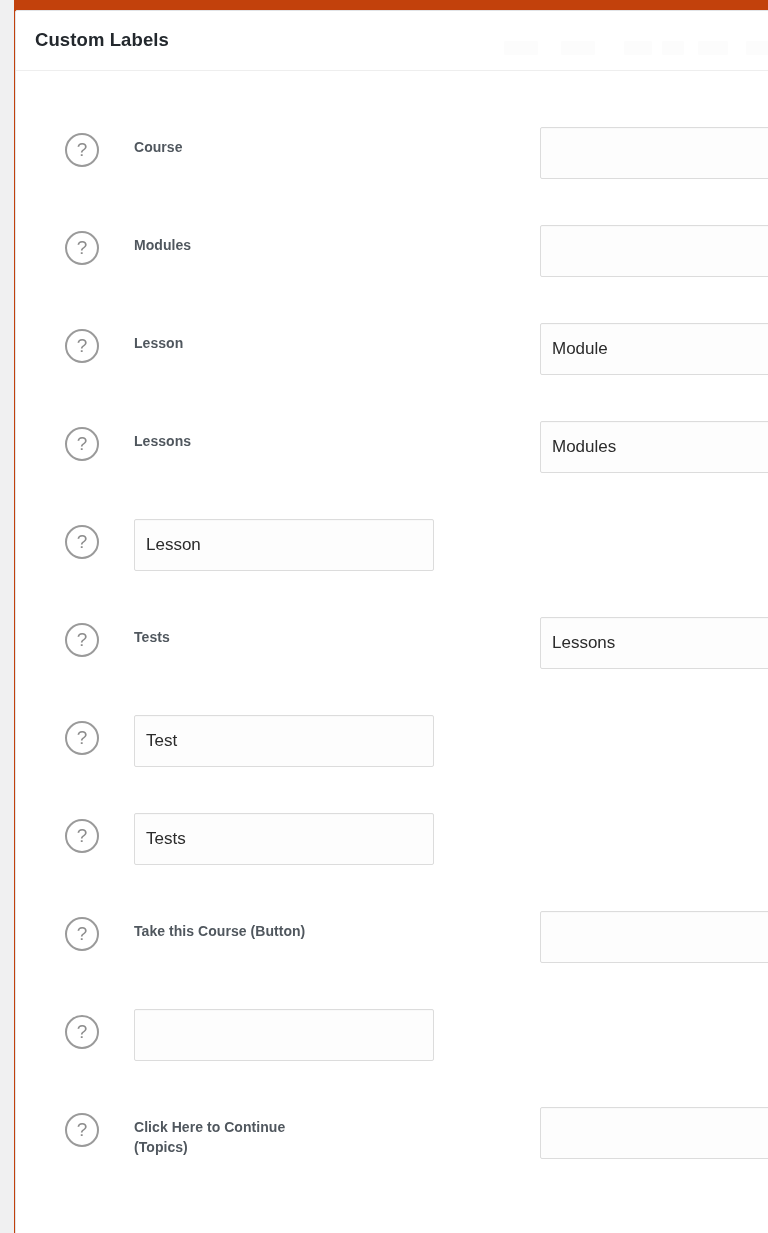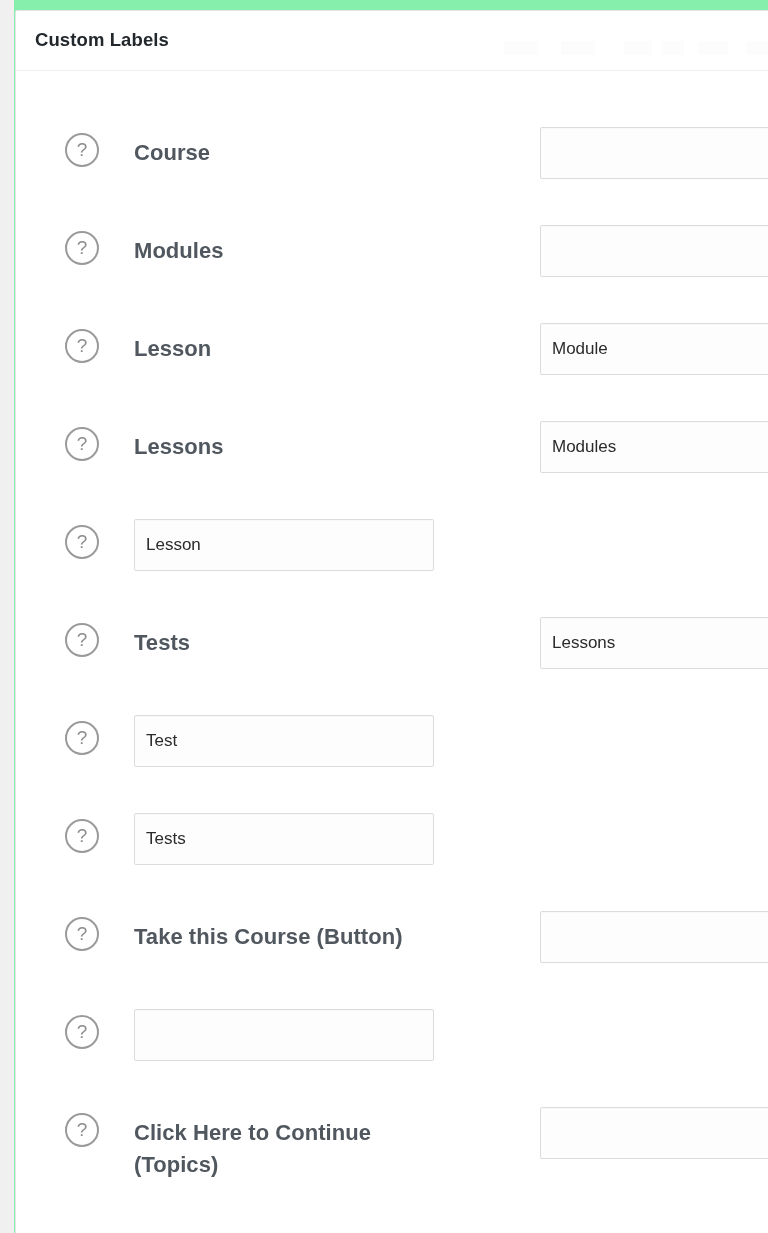--- a/index.html
+++ b/index.html
@@ -9,21 +9,21 @@
     height: 1233px;
     overflow: hidden;
     background: #f0f0f1;
     font-family: "Liberation Sans", sans-serif;
   }
 
   .page {
     position: relative;
     width: 768px;
     height: 1233px;
-    background: #86efac;
+    background: #c2410c;
     overflow: hidden;
   }
 
   
   .panel {
     position: absolute;
     left: 15px;
     top: 10px;
     width: 790px;       
     min-height: 1240px;
@@ -107,21 +107,21 @@
   .help-icon span { display: block; transform: translateY(-1px); }
 
   .label-cell {
     width: 406px;
     flex: 0 0 406px;
     padding-top: 24px;
     padding-right: 16px;
   }
 
   .row-label {
-    font-size: 22px;
+    font-size: 14px;
     font-weight: bold;
     color: #50575e;
     line-height: 1.45;
     letter-spacing: 0.05px;
     white-space: pre-line;
   }
 
   .input-cell {
     flex: 1 1 auto;
     padding-top: 14px;

